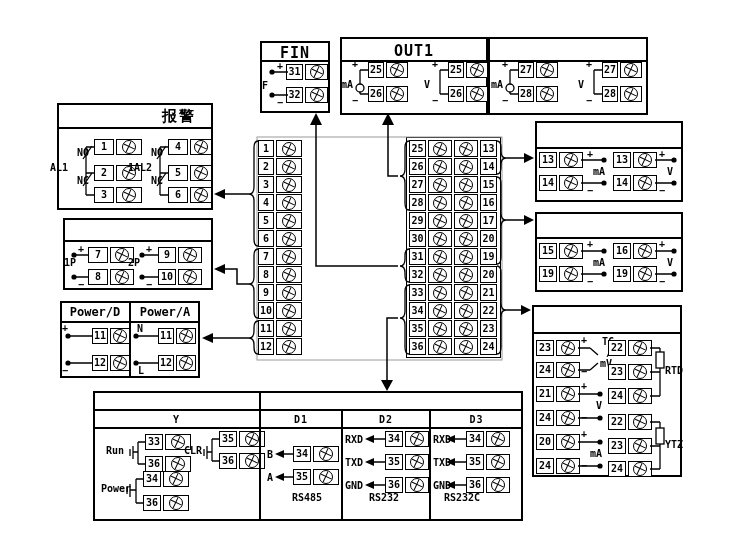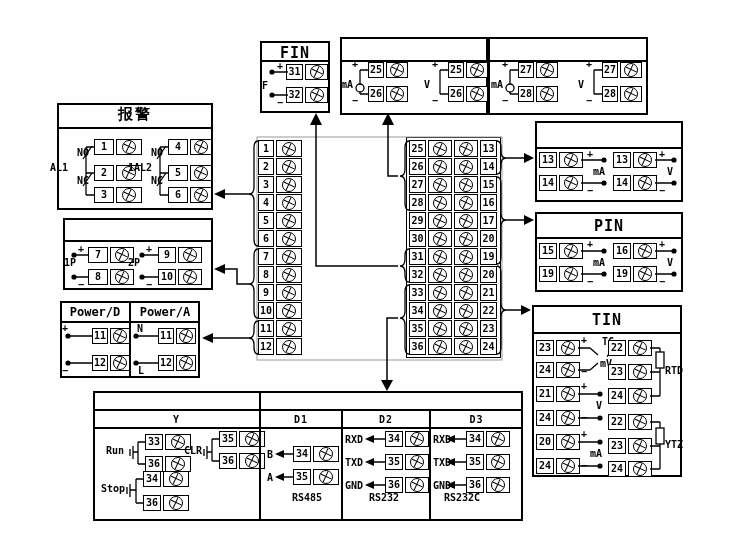--- a/index.html
+++ b/index.html
@@ -1,21 +1,21 @@
 <!DOCTYPE html>
 <html><head>
 <meta charset="utf-8">
 <style>
   html,body{margin:0;padding:0;background:#fff;}
   #stage{position:relative;width:750px;height:545px;background:#fff;overflow:hidden;
          font-family:"DejaVu Sans Mono","Liberation Mono",monospace;}
   .rect{position:absolute;border:2px solid #000;box-sizing:border-box;background:transparent;}
   .ti{position:absolute;font:bold 15px/1.1 "DejaVu Sans Mono","Liberation Mono",monospace;
       text-align:center;letter-spacing:1px;white-space:nowrap;}
-  .cjk{font-family:Liberation Mono, monospace;letter-spacing:2px;}
+  .cjk{font-family:Liberation Sans, sans-serif;letter-spacing:2px;padding-left:44px;}
   .lb{position:absolute;font:bold 10px/1 "DejaVu Sans Mono","Liberation Mono",monospace;white-space:nowrap;}
   .term{position:absolute;display:flex;height:16px;}
   .term span + span{margin-left:2px;}
   .tnum{border:1px solid #000;background:#fff;box-sizing:border-box;height:100%;
         display:flex;align-items:center;justify-content:center;
         font:bold 10px/1 "DejaVu Sans Mono","Liberation Mono",monospace;}
   .tscrew{border:1px solid #000;background:#fff;box-sizing:border-box;height:100%;position:relative;}
   .tscrew::before{content:"";position:absolute;left:50%;top:50%;width:12px;height:12px;
         margin:-7px 0 0 -7px;border:1.2px solid #000;border-radius:50%;}
   .tscrew::after{content:"";position:absolute;left:50%;top:50%;width:12px;height:12px;
@@ -34,25 +34,24 @@
   <div class="rect" style="left:488px;top:37px;width:160px;height:78px"></div>
   <div class="rect" style="left:57px;top:103px;width:156px;height:107px"></div>
   <div class="rect" style="left:63px;top:218px;width:150px;height:72px"></div>
   <div class="rect" style="left:60px;top:301px;width:140px;height:77px"></div>
   <div class="rect" style="left:535px;top:121px;width:148px;height:81px"></div>
   <div class="rect" style="left:535px;top:212px;width:148px;height:80px"></div>
   <div class="rect" style="left:532px;top:305px;width:150px;height:172px"></div>
   <div class="rect" style="left:93px;top:391px;width:430px;height:130px"></div>
 
   <div class="ti" style="left:260px;top:45px;width:70px">FIN</div>
+  <div class="ti" style="left:340px;top:43px;width:148px">OUT1</div>
   <div class="ti cjk" style="left:57px;top:108px;width:156px;font-size:15px">报警</div>
   <div class="ti" style="left:60px;top:306px;width:70px;font-size:12px;letter-spacing:0">Power/D</div>
   <div class="ti" style="left:130px;top:306px;width:70px;font-size:12px;letter-spacing:0">Power/A</div>
-  <div class="ti" style="left:535px;top:218px;width:148px">PIN</div>
-  <div class="ti" style="left:532px;top:312px;width:150px">TIN</div>
   <div class="ti" style="left:93px;top:414px;width:167px;font-size:10px">Y</div>
   <div class="ti" style="left:260px;top:414px;width:82px;font-size:10px">D1</div>
   <div class="ti" style="left:342px;top:414px;width:88px;font-size:10px">D2</div>
   <div class="ti" style="left:430px;top:414px;width:93px;font-size:10px">D3</div>
 
   <span class="lb" style="left:277px;top:61px">+</span>
   <span class="lb" style="left:277px;top:98px">−</span>
   <span class="lb" style="left:262px;top:81px">F</span>
   <div class="term" style="left:286px;top:64px">
       <span class="tnum" style="width:17px">31</span>
@@ -303,21 +302,21 @@
     </div>
   <span class="lb" style="left:184px;top:446px">CLR</span>
   <div class="term" style="left:219px;top:431px">
       <span class="tnum" style="width:18px">35</span>
       <span class="tscrew" style="width:26px"></span>
     </div>
   <div class="term" style="left:219px;top:453px">
       <span class="tnum" style="width:18px">36</span>
       <span class="tscrew" style="width:26px"></span>
     </div>
-  <span class="lb" style="left:101px;top:484px">Stop</span>
+  <span class="lb" style="left:101px;top:484px">Power</span>
   <div class="term" style="left:143px;top:471px">
       <span class="tnum" style="width:18px">34</span>
       <span class="tscrew" style="width:26px"></span>
     </div>
   <div class="term" style="left:143px;top:495px">
       <span class="tnum" style="width:18px">36</span>
       <span class="tscrew" style="width:26px"></span>
     </div>
 
   <span class="lb" style="left:267px;top:450px">B</span>

